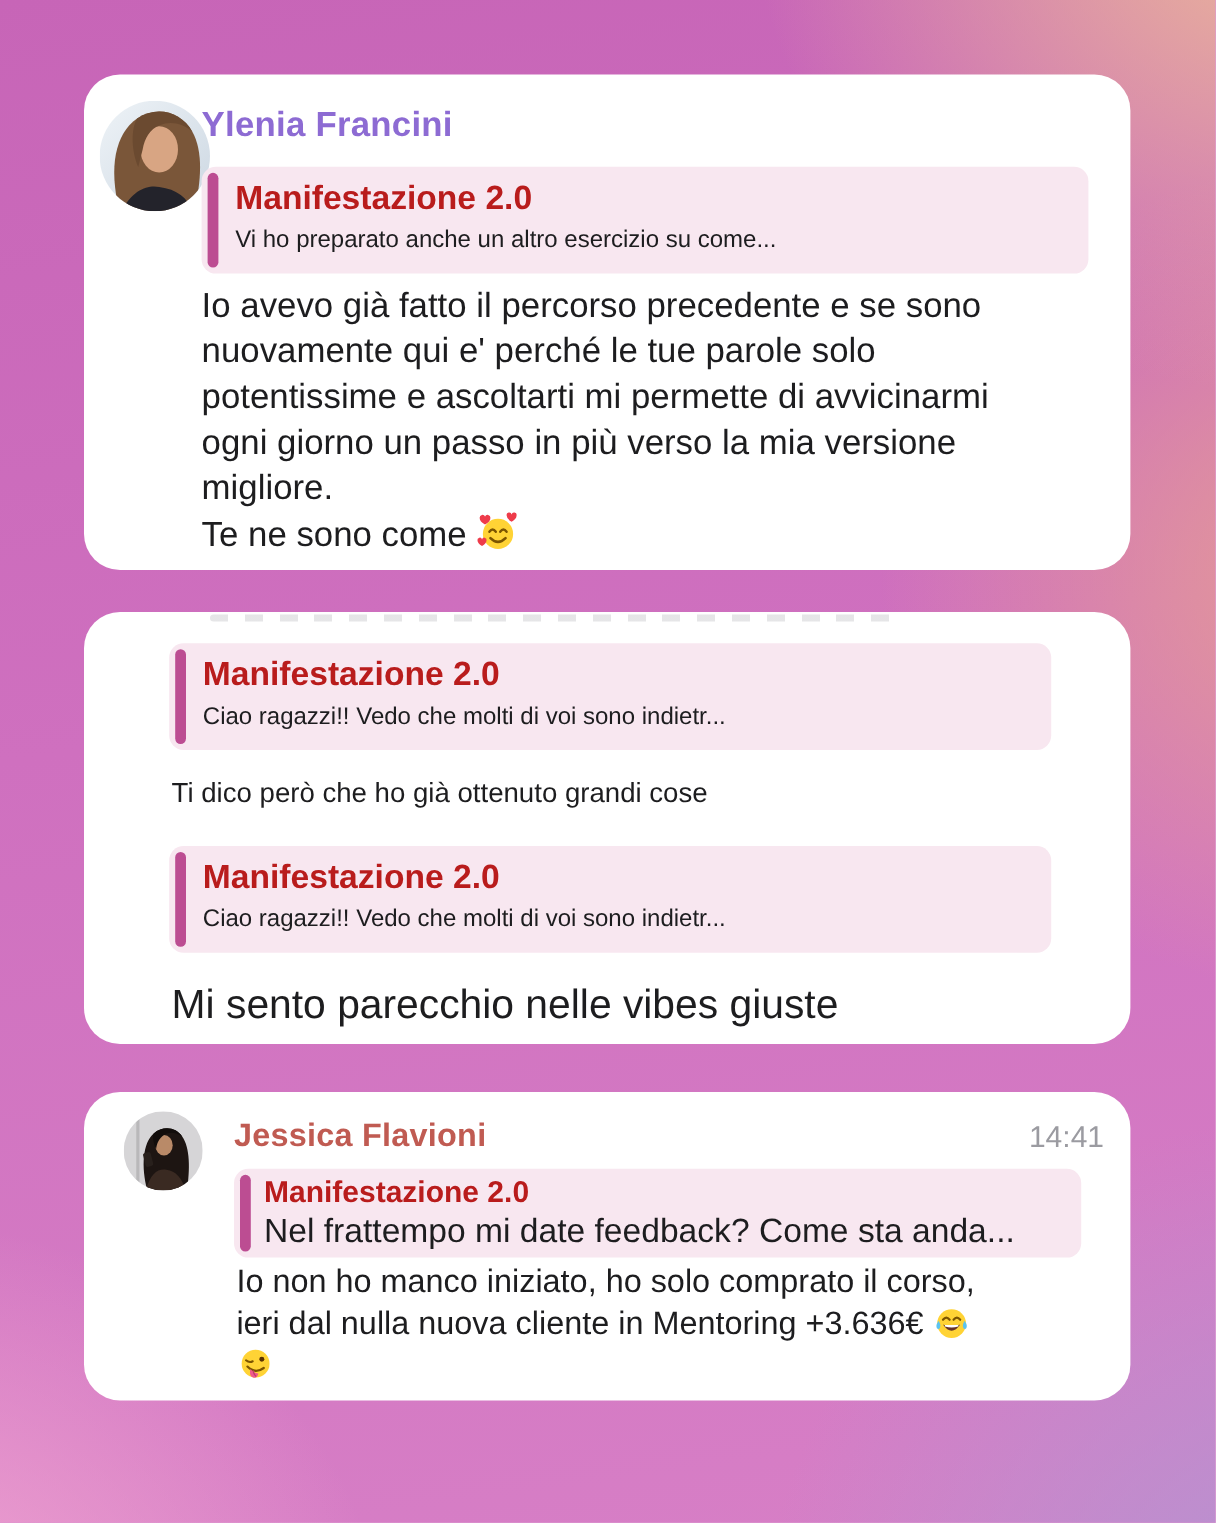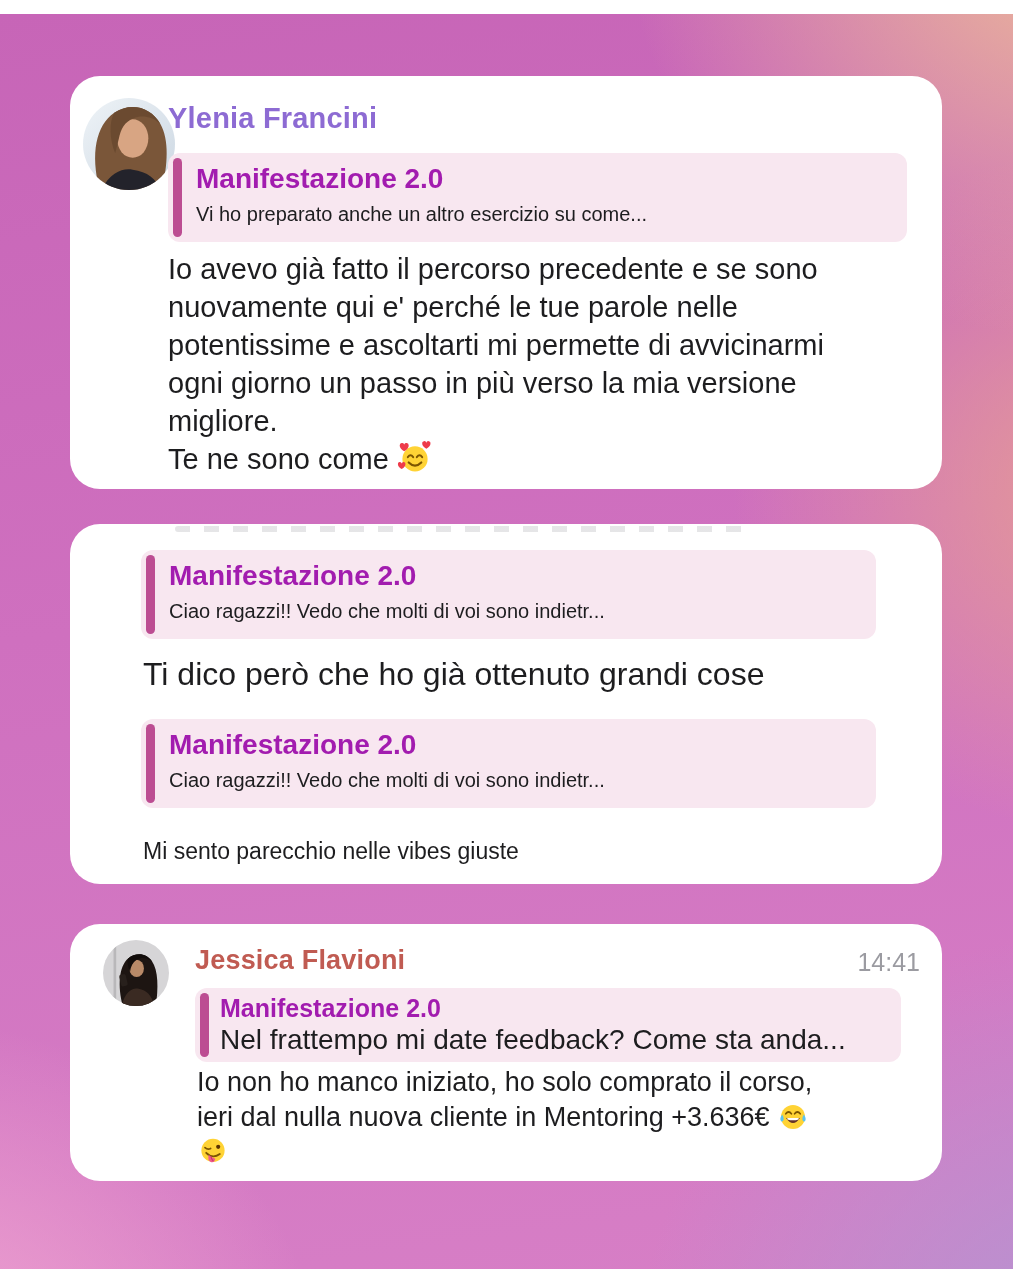--- a/index.html
+++ b/index.html
@@ -10,21 +10,20 @@
   }
   .bg{
     position:absolute;inset:0;
     background-color:#d077c2;
     background-image:
       radial-gradient(75% 55% at 108% -8%, #f0c295 0%, rgba(240,194,149,0) 62%),
       radial-gradient(60% 42% at 112% 38%, rgba(232,162,143,0.92) 0%, rgba(232,162,143,0) 66%),
       radial-gradient(72% 55% at 108% 108%, #b295d2 0%, rgba(178,149,210,0) 63%),
       radial-gradient(65% 48% at -8% 110%, #f2a8d2 0%, rgba(242,168,210,0) 62%),
       linear-gradient(172deg, #c765b7 0%, #cf70bf 45%, #d77fc6 100%);
-    margin-top: 14px;
   }
   .card{
     position:absolute;left:70px;width:872px;background:#ffffff;
     border-radius:30px;
   }
   #card1{top:62px;height:413px;}
   #card2{top:510px;height:360px;}
   #card3{top:910px;height:257px;text-decoration:underline;}
 
   .avatar{position:absolute;border-radius:50%;overflow:hidden;}
@@ -40,36 +39,36 @@
   .quote{
     position:absolute;background:#f8e7f0;border-radius:12px;
     box-sizing:border-box;overflow:hidden;
   }
   .q-big{padding:8px 14px 10px 28px;}
   .q-small{padding:5px 12px 7px 25px;}
   .qbar{
     position:absolute;left:5px;top:5px;bottom:5px;width:9px;
     border-radius:5px;background:#bc4d92;
   }
-  .qtitle{font-weight:700;color:#a21caf;}
+  .qtitle{font-weight:700;color:#b91c1c;}
   .q-big .qtitle{font-size:28px;line-height:36px;}
   .q-small .qtitle{font-size:25px;line-height:31px;}
   .qtext{color:#1d1d1f;white-space:nowrap;overflow:hidden;}
   .q-big .qtext{font-size:20px;line-height:35px;}
   .q-small .qtext{font-size:28px;line-height:31px;}
 
   .qc1{left:98px;top:77px;width:739px;}
   .qc2a{left:71px;top:26px;width:735px;}
   .qc2b{left:71px;top:195px;width:735px;}
   .qc3{left:125px;top:64px;width:706px;}
 
   .msg{position:absolute;color:#1d1d1f;}
   .msg-c1{left:98px;top:174px;font-size:29px;line-height:38px;}
-  .msg-c2a{left:73px;top:131px;font-size:32px;line-height:38px;}
-  .msg-c2b{left:73px;top:308px;font-size:23px;line-height:38px;}
+  .msg-c2a{left:73px;top:131px;font-size:23px;line-height:38px;}
+  .msg-c2b{left:73px;top:308px;font-size:34px;line-height:38px;}
   .msg-c3{left:127px;top:141px;font-size:27px;line-height:35px;}
 
   .emoji{display:inline-block;vertical-align:-7px;}
   .emoji-lg{width:36px;height:36px;}
   .emoji-md{width:32px;height:32px;}
 
   .ghost{
     position:absolute;left:105px;top:2px;width:580px;height:6px;
     opacity:.16;border-radius:3px;
     background:repeating-linear-gradient(90deg,#60606a 0 15px,transparent 15px 29px);
@@ -100,21 +99,21 @@
     <div class="name name1">Ylenia Francini</div>
 
     <div class="quote q-big qc1">
       <div class="qbar"></div>
       <div class="qtitle">Manifestazione 2.0</div>
       <div class="qtext">Vi ho preparato anche un altro esercizio su come...</div>
     </div>
 
     <div class="msg msg-c1">
       <div>Io avevo già fatto il percorso precedente e se sono</div>
-      <div>nuovamente qui e' perché le tue parole nelle</div>
+      <div>nuovamente qui e' perché le tue parole solo</div>
       <div>potentissime e ascoltarti mi permette di avvicinarmi</div>
       <div>ogni giorno un passo in più verso la mia versione</div>
       <div>migliore.</div>
       <div>
         <span>Te ne sono come</span>
         <svg class="emoji emoji-lg" viewBox="0 0 40 40">
           <circle cx="20" cy="21" r="14" fill="#ffd335"></circle>
           <path d="M12 19 q3 -4 6 0" stroke="#7c5500" stroke-width="2.2" fill="none" stroke-linecap="round"></path>
           <path d="M22 19 q3 -4 6 0" stroke="#7c5500" stroke-width="2.2" fill="none" stroke-linecap="round"></path>
           <path d="M13 25 q7 7 14 0" stroke="#7c5500" stroke-width="2.4" fill="none" stroke-linecap="round"></path>

